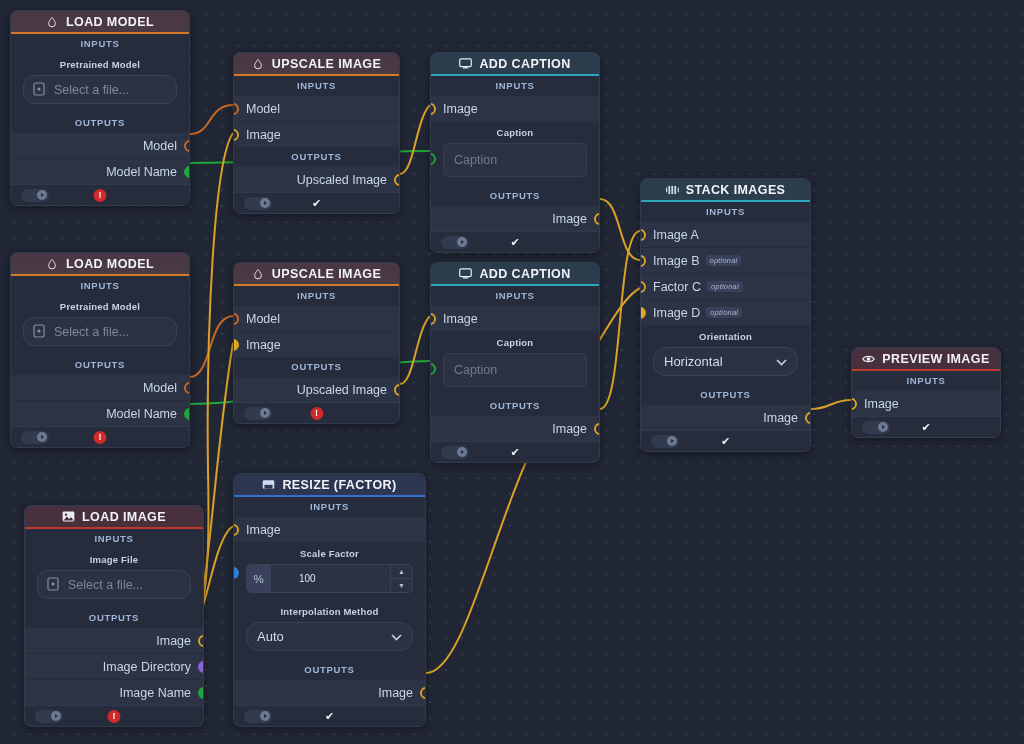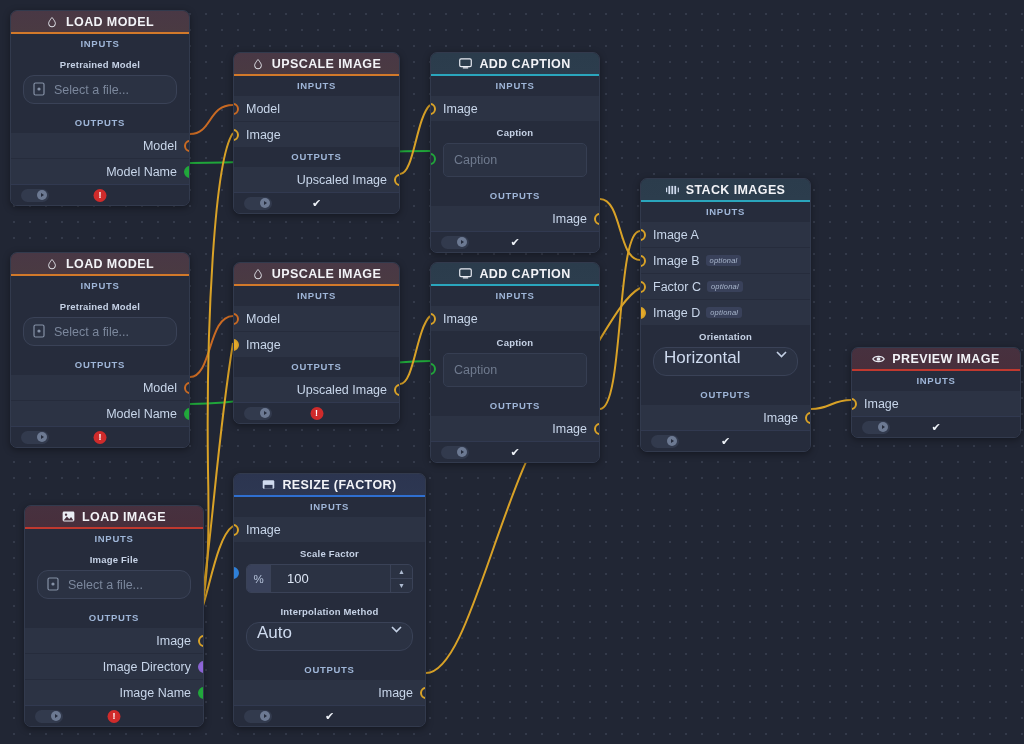--- a/index.html
+++ b/index.html
@@ -123,47 +123,47 @@
     display:flex; align-items:center;
     padding:0 10px;
     background:#2b3243;
     border:1px solid #363e52;
     border-radius:5px;
     color:#6f7a8e;
     font-size:12.5px;
   }
   .select-input {
     height:29px;
-    display:flex; align-items:flex-start; justify-content:space-between;
+    display:flex; align-items:center; justify-content:space-between;
     padding:0 10px;
     background:#2b3243;
     border:1px solid #3a4257;
     border-radius:13px;
     color:#cfdbef;
-    font-size:17px;
+    font-size:13px;
   }
   .chev { color:#b9c6da; font-size:11px; }
 
   .num-input {
     height:29px;
     display:flex; align-items:stretch;
     background:#2b3243;
     border:1px solid #3a4257;
     border-radius:5px;
     overflow:hidden;
   }
   .num-prefix {
     width:24px;
     display:flex; align-items:center; justify-content:center;
     background:#39415a;
     color:#b6c3da;
     font-size:11.5px;
     border-right:1px solid #3a4257;
   }
-  .num-val { flex:1; display:flex; align-items:center; padding-left:16px; color:#dde6f5; font-size:13px; }
+  .num-val { flex:1; display:flex; align-items:center; padding-left:28px; color:#dde6f5; font-size:10px; }
   .spin { width:22px; display:flex; flex-direction:column; border-left:1px solid #3a4257; }
   .spin div {
     flex:1; display:flex; align-items:center; justify-content:center;
     color:#aebbd1; font-size:7px; line-height:1;
   }
   .spin div:first-child { border-bottom:1px solid #3a4257; }
 
   .node-footer {
     height:21px;
     background:#262c3c;
@@ -614,21 +614,21 @@
     <div class="node-footer">
       <div class="toggle">
           <span class="knob"></span>
         </div>
       <div class="footer-center">
         <span class="check">✔</span>
       </div>
     </div>
   </div>
 
-  <div class="node" style="left:851px; top:347px; width:170px;">
+  <div class="node" style="left:851px; top:347px; width:150px;">
     <div class="node-header hdr-red accent-red">
       <span class="hdr-icon">
         <svg width="14" height="10" viewBox="0 0 14 10">
             <path d="M0.8 5 C3 1.2 11 1.2 13.2 5 C11 8.8 3 8.8 0.8 5 Z" fill="none" stroke="#e9ecf3" stroke-width="1.2"></path>
             <circle cx="7" cy="5" r="2" fill="#e9ecf3"></circle>
           </svg>
       </span>
       <span>PREVIEW IMAGE</span>
     </div>
     <div class="section-label">INPUTS</div>

